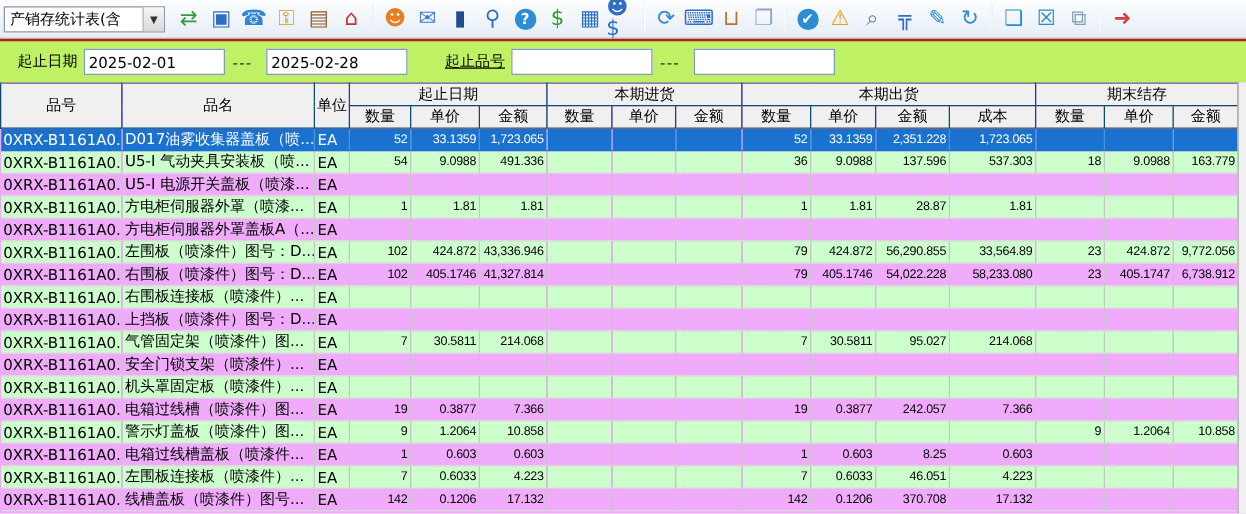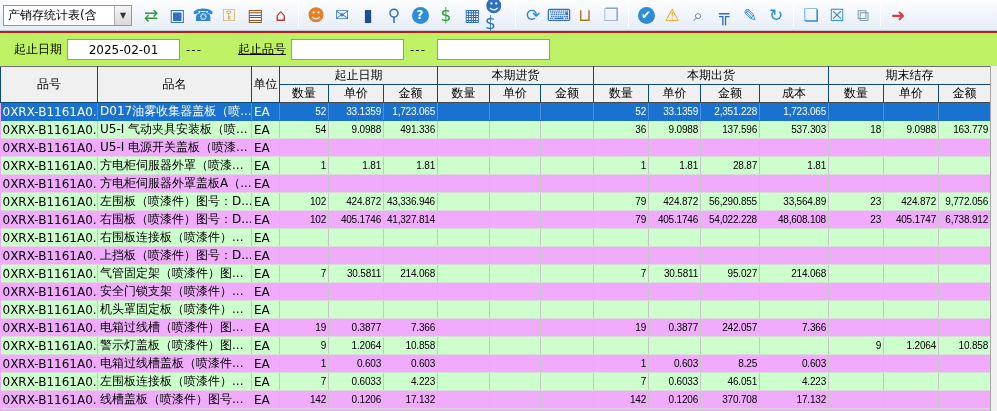--- a/index.html
+++ b/index.html
@@ -20,21 +20,21 @@
            font-size:17px; cursor:pointer; line-height:1; }
   .ticon .gly { display:inline-flex; align-items:center; justify-content:center; }
   .ticon .gly.round { width:17px; height:17px; border-radius:50%; font-size:12px; font-weight:bold; }
   .tsep { width:1px; height:24px; background:#c3ccd8; border-right:1px solid #ffffff; margin:0 4px; }
 
   
   .filterbar { height:35px; background:#bef264; border-top:2px solid #b91c1c; display:flex; align-items:center; }
   .flabel { margin-left:14px; white-space:nowrap; }
   .flabel2 { margin-left:30px;text-decoration:underline; }
   .finput { width:113px; height:21px; border:1px solid #7f9db9; background:#fff; padding:0 3px;
-            font:12px "DejaVu Sans","Liberation Sans",sans-serif; margin-left:5px;text-align:center; }
+            font:12px "DejaVu Sans","Liberation Sans",sans-serif; margin-left:5px; }
   .fdash { margin:0 6px; color:#222; letter-spacing:1px; }
 
   
   .gridwrap { position:absolute; left:0; top:66px; right:0; bottom:0; background:#f0abfc; }
   table.grid { border-collapse:collapse; table-layout:fixed; width:990px; }
   table.grid th { background:#f0f0f0; border:1px solid #0c4a6e; font-weight:normal; padding:0 1px;
                   height:18px; text-align:center; overflow:hidden; white-space:nowrap; font-size:12px; }
   thead tr.h1 th { border-top:1px solid #6e6e6e; }
   thead tr:last-child th { border-bottom:1px solid #4a4a4a; }
   table.grid td { height:18px; border-right:1px solid #c6c6c6; border-bottom:1px solid #dadada;
@@ -149,20 +149,21 @@
         <span class="ticon">
           <span class="gly" style="color: rgb(214, 64, 64);">➜</span>
         </span>
       </div>
   </div>
 
   <div class="filterbar">
     <span class="flabel">起止日期</span>
     <input class="finput" value="2025-02-01" style="">
     <span class="fdash">---</span>
+    <input class="finput" value="2025-02-28" style="">
     <span class="flabel flabel2">起止品号</span>
     <input class="finput" value="" style="">
     <span class="fdash">---</span>
     <input class="finput" value="" style="">
   </div>
 
   <div class="gridwrap">
     <table class="grid">
       <colgroup>
         <col style="width:97px">
@@ -323,21 +324,21 @@
             <td class="c-text">EA</td>
             <td class="c-num">102</td>
             <td class="c-num">405.1746</td>
             <td class="c-num">41,327.814</td>
             <td class="c-num"></td>
             <td class="c-num"></td>
             <td class="c-num"></td>
             <td class="c-num">79</td>
             <td class="c-num">405.1746</td>
             <td class="c-num">54,022.228</td>
-            <td class="c-num">48,608.108</td>
+            <td class="c-num">58,233.080</td>
             <td class="c-num">23</td>
             <td class="c-num">405.1747</td>
             <td class="c-num">6,738.912</td>
           </tr>
           <tr class="green">
             <td class="c-text">0XRX-B1161A0...</td>
             <td class="c-text">右围板连接板（喷漆件）...</td>
             <td class="c-text">EA</td>
             <td class="c-num"></td>
             <td class="c-num"></td>

